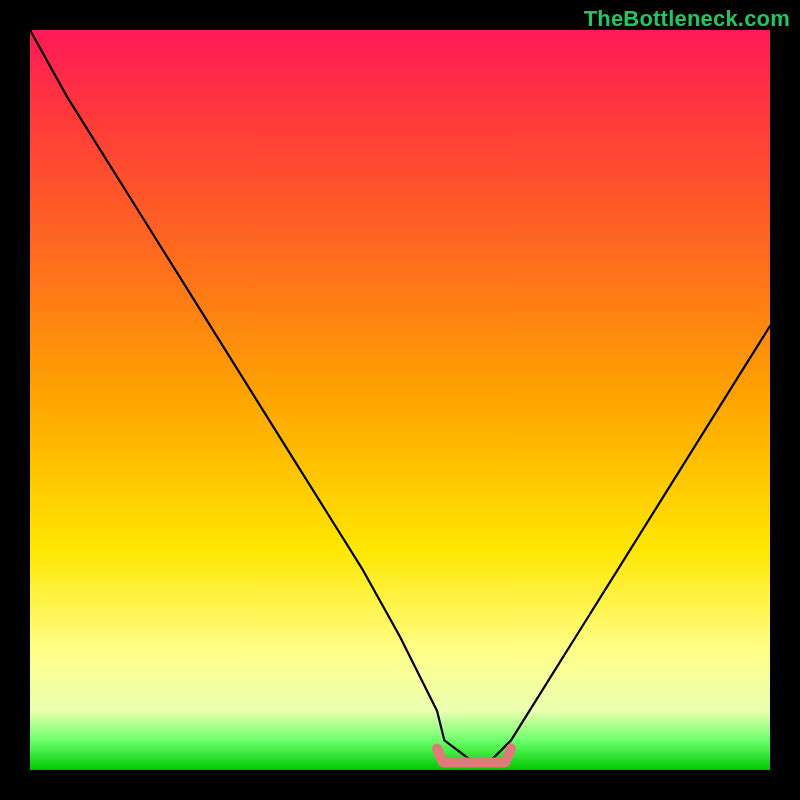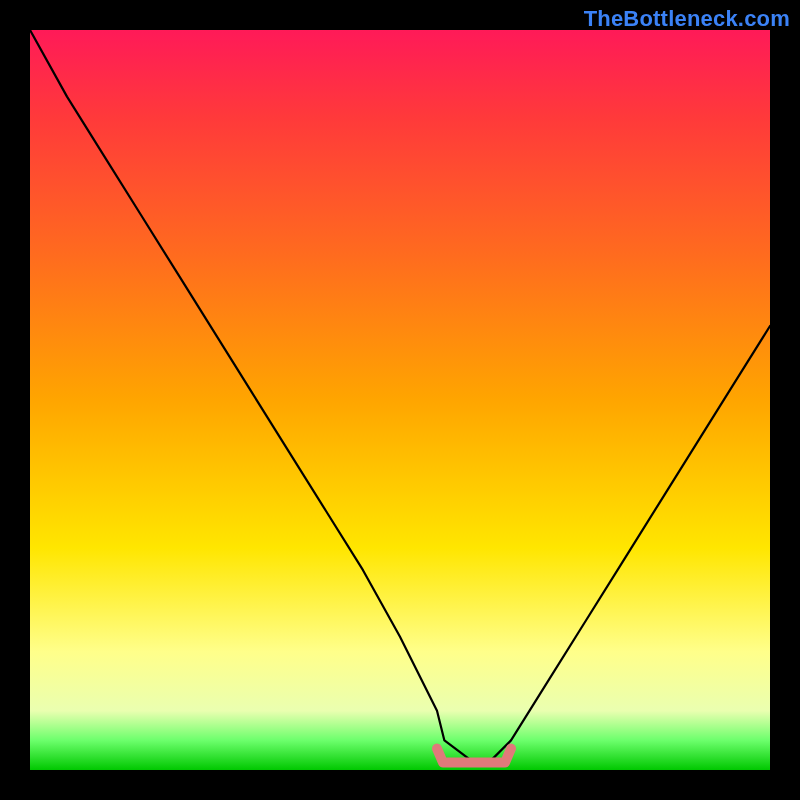--- a/index.html
+++ b/index.html
@@ -48,21 +48,21 @@
     position: absolute;
     left: 0;
     top: 0;
     width: 740px;
     height: 740px;
   }
   .watermark {
     position: absolute;
     top: 6px;
     right: 10px;
-    color: #3b82f6;
+    color: #22c55e;
     font-size: 22px;
     font-weight: 600;
     letter-spacing: 0.2px;
     user-select: none;
   }
 </style>
 </head>
 <body>
 
 <div class="stage">

